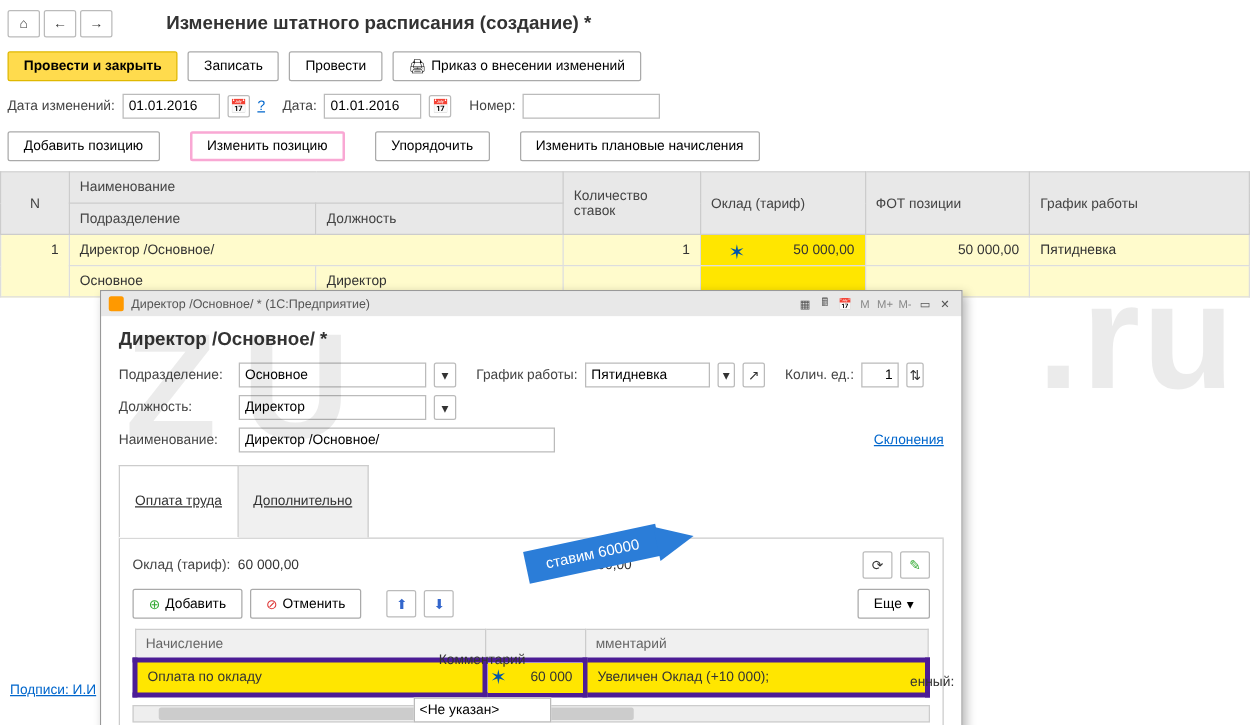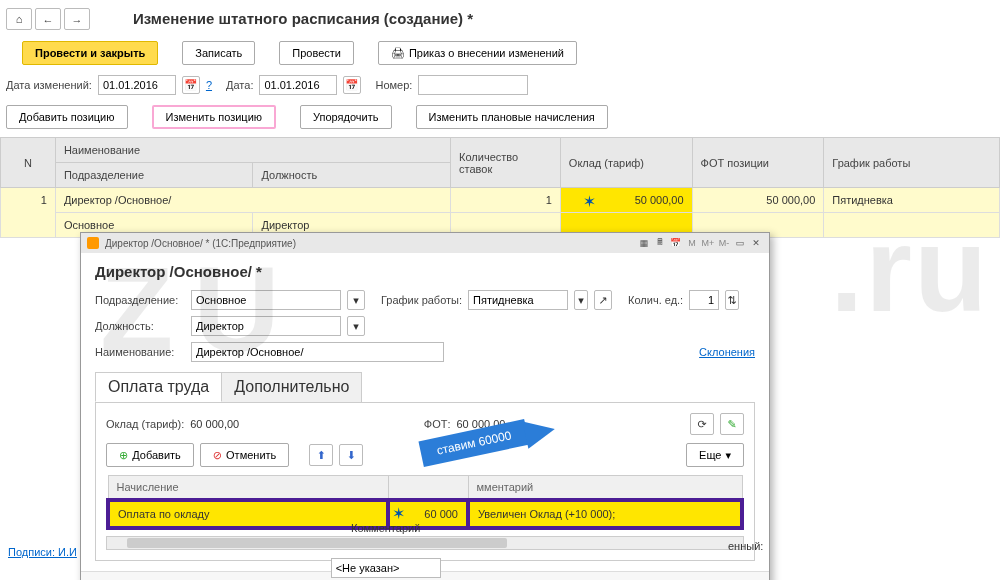--- a/index.html
+++ b/index.html
@@ -2,21 +2,21 @@
 <html><head>
 <meta charset="utf-8">
 <style>
 * { box-sizing: border-box; margin: 0; padding: 0; font-family: Arial, sans-serif; }
 body { font-size: 11px; color: #333; background: #fff; width: 1000px; height: 580px; overflow: hidden; position: relative; }
 
 .top-nav { display: flex; gap: 3px; padding: 4px 6px; align-items: center; }
 .nav-btn { border: 1px solid #bbb; background: #fff; width: 26px; height: 22px; display: flex; align-items: center; justify-content: center; cursor: pointer; border-radius: 2px; }
 .page-title { font-size: 15px; font-weight: bold; margin-left: 40px; padding: 6px 0; }
 
-.main-toolbar { display: flex; gap: 24px; padding: 4px 22px; align-items: center; }
+.main-toolbar { display: flex; gap: 8px; padding: 4px 6px; align-items: center; }
 .btn { border: 1px solid #aaa; background: #fff; padding: 4px 12px; height: 24px; cursor: pointer; border-radius: 2px; font-size: 11px; display: flex; align-items: center; gap: 4px; }
 .btn-yellow { background: #ffdb4d; border-color: #e0b800; font-weight: bold; }
 
 .form-row { display: flex; gap: 6px; padding: 6px; align-items: center; }
 .form-lbl { color: #444; }
 .form-input { border: 1px solid #bbb; padding: 2px 4px; height: 20px; font-size: 11px; }
 .date-input { width: 78px; }
 .help-link { color: #0066cc; text-decoration: underline; cursor: pointer; }
 
 .action-bar { display: flex; gap: 24px; padding: 4px 6px; }
@@ -34,21 +34,21 @@
 .dlg-titlebar .spacer { flex: 1; }
 .dlg-icon { width: 14px; height: 14px; display: inline-flex; align-items: center; justify-content: center; margin-left: 2px; font-size: 9px; cursor: pointer; }
 .dlg-body { padding: 10px 14px; background: #fff; }
 .dlg-heading { font-size: 15px; font-weight: bold; margin-bottom: 10px; }
 .dlg-row { display: flex; align-items: center; gap: 6px; margin-bottom: 6px; font-size: 11px; }
 .dlg-row .lbl { width: 90px; color: #444; }
 .dlg-row input, .dlg-row select { border: 1px solid #bbb; padding: 2px 4px; height: 20px; font-size: 11px; }
 .fld-wide { flex: 1; }
 
 .tabs { display: flex; border-bottom: 1px solid #ccc; margin-top: 10px; }
-.tab { padding: 5px 12px; border: 1px solid #ccc; border-bottom: none; background: #f0f0f0; cursor: pointer; font-size: 16px; margin-right: -1px; }
+.tab { padding: 22px 12px; border: 1px solid #ccc; border-bottom: none; background: #f0f0f0; cursor: pointer; font-size: 11px; margin-right: -1px; text-decoration: underline; }
 .tab.active { background: #fff; border-bottom: 1px solid #fff; position: relative; z-index: 1; }
 
 .tab-content { border: 1px solid #ccc; border-top: none; padding: 10px; }
 .pay-row { display: flex; align-items: center; gap: 6px; margin-bottom: 8px; font-size: 11px; }
 .pay-row .lbl2 { color: #444; }
 .icon-btn { border: 1px solid #bbb; background: #fff; width: 24px; height: 22px; display: inline-flex; align-items: center; justify-content: center; cursor: pointer; border-radius: 2px; }
 
 .inner-grid { width: 100%; border-collapse: collapse; margin-top: 8px; }
 .inner-grid th { background: #f0f0f0; border: 1px solid #ccc; padding: 5px 8px; text-align: left; font-weight: normal; color: #666; font-size: 11px; }
 .inner-grid td { border: 4px solid #4c1d95; padding: 6px 8px; }

